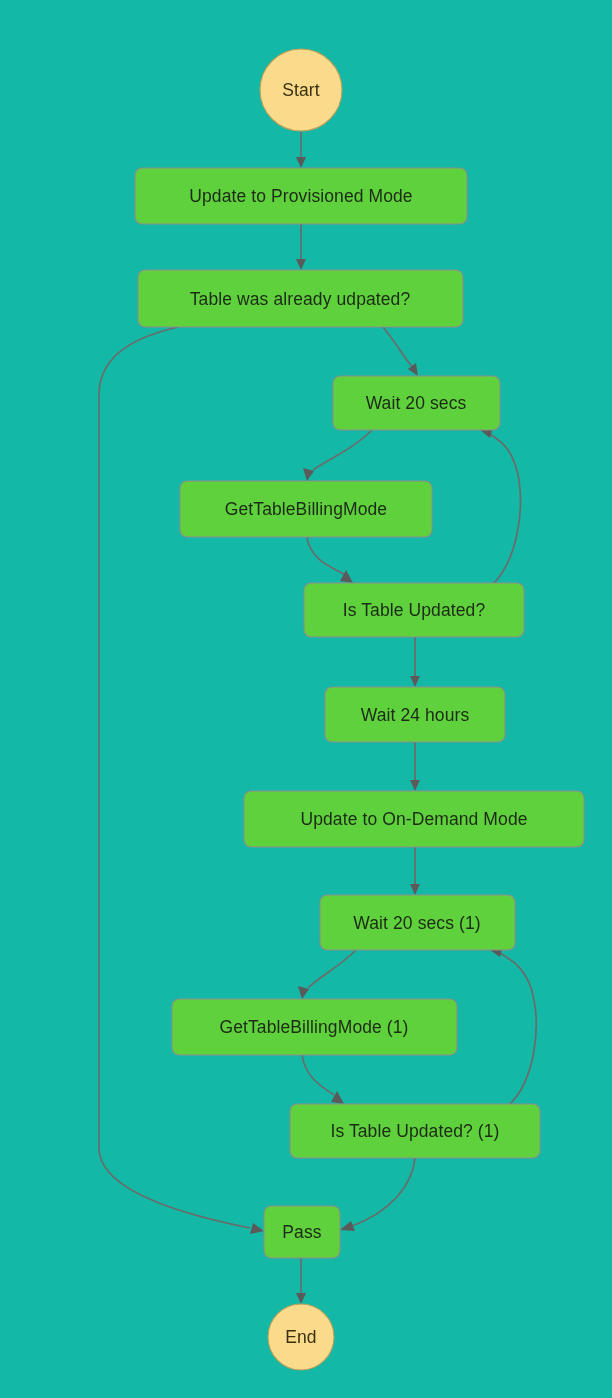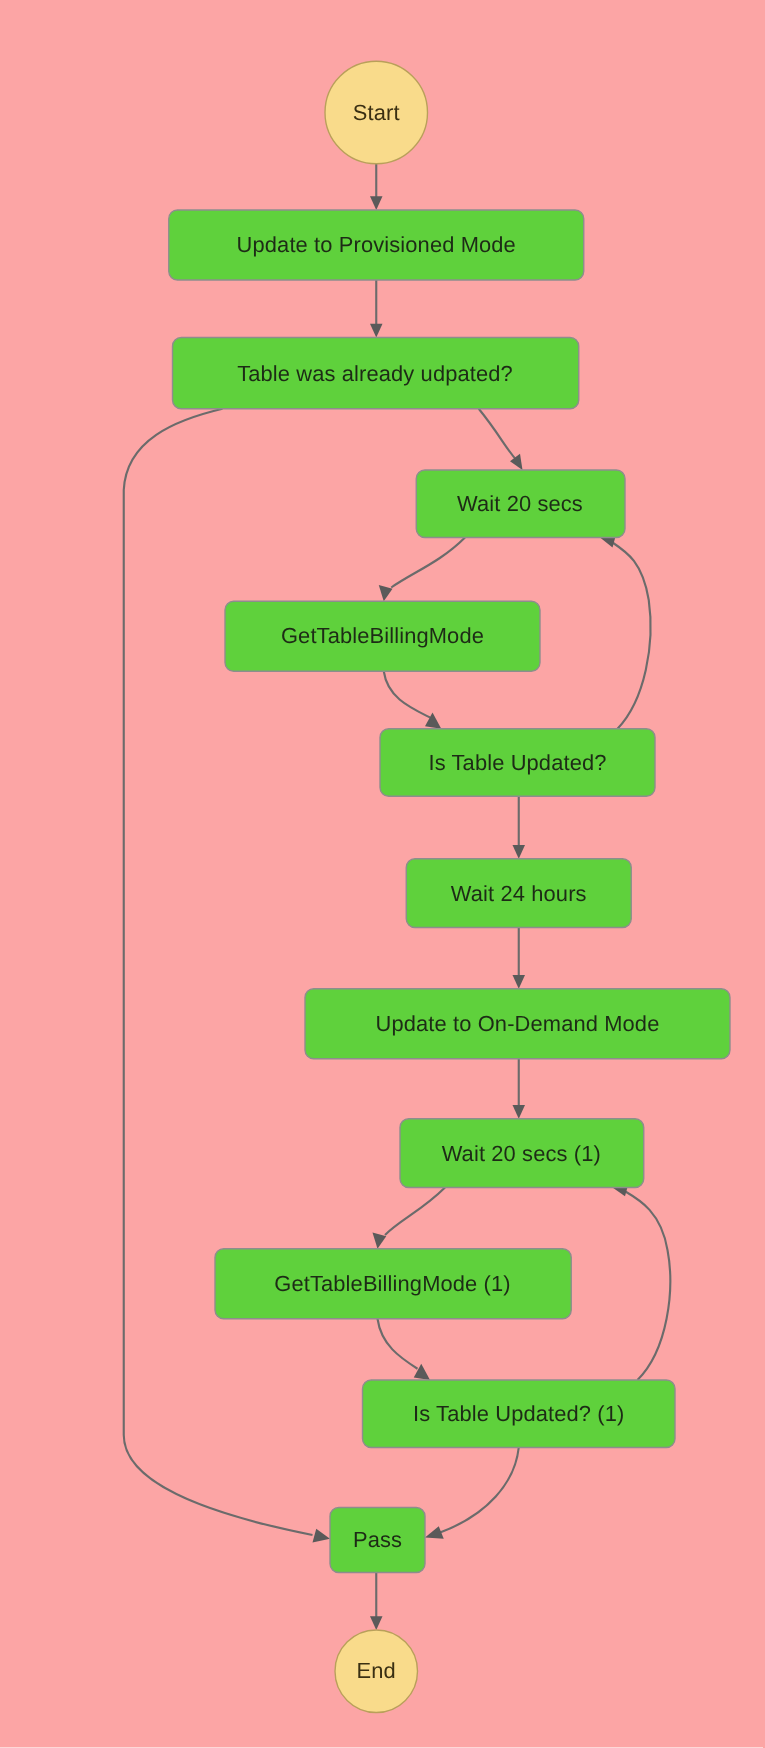--- a/index.html
+++ b/index.html
@@ -10,21 +10,21 @@
   body {
     width: 612px;
     height: 1398px;
     font-family: "Liberation Sans", sans-serif;
     overflow: hidden;
   }
   #flow-root {
     position: relative;
     width: 612px;
     height: 1398px;
-    background: #fca5a5;
+    background: #14b8a6;
   }
   svg#flow-svg {
     display: block;
     width: 612px;
     height: 1398px;
   }
   .node-rect {
     fill: #5FD13C;
     stroke: #8d8d8d;
     stroke-width: 1.1;

